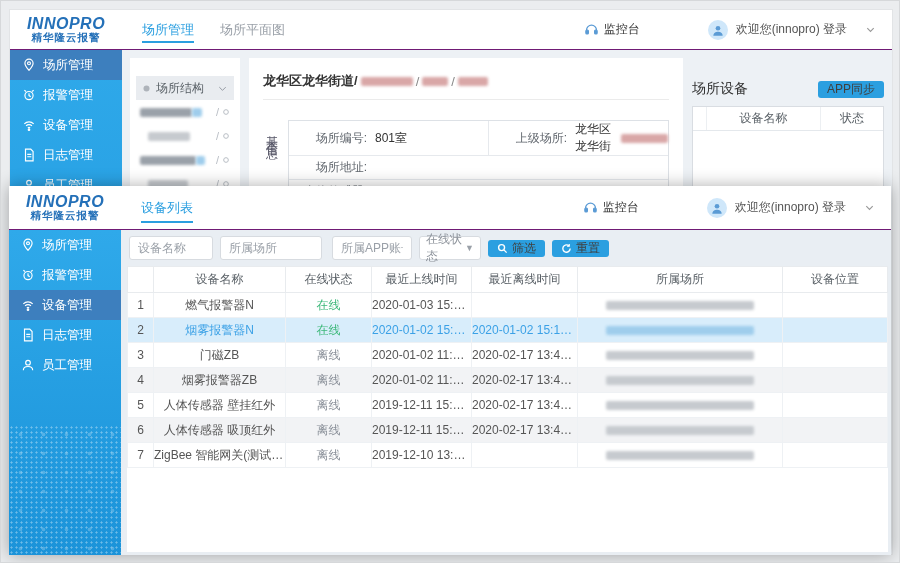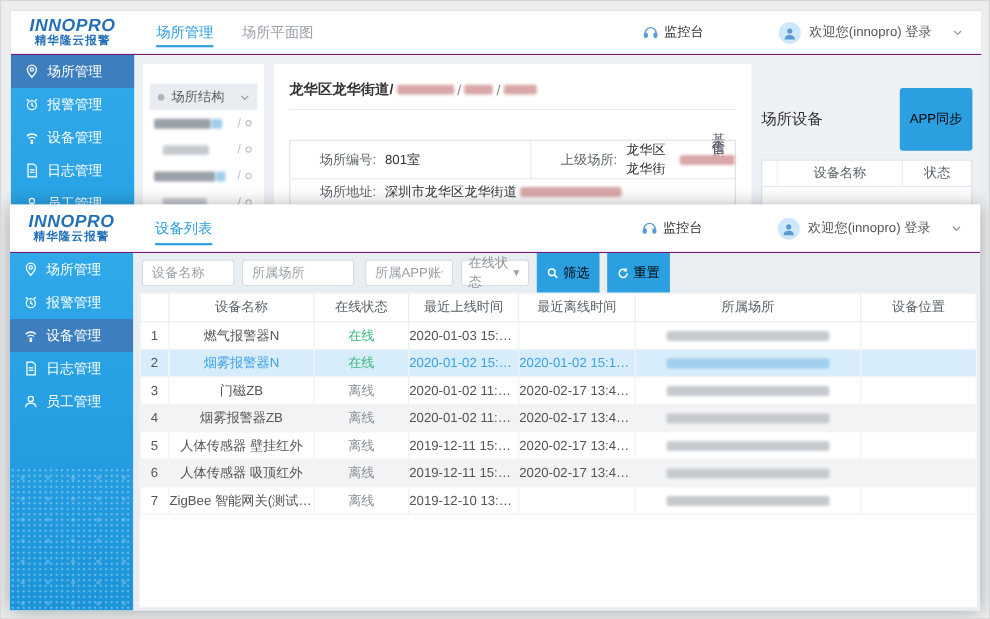--- a/index.html
+++ b/index.html
@@ -48,34 +48,34 @@
   .tree-panel { width:110px; flex:0 0 110px; background:#fff; padding:6px; }
   .search-box { display:flex; align-items:center; gap:4px; border:1px solid #dcdfe4; border-radius:4px; height:24px; padding:0 6px; color:#aeb3ba; font-size:12px; background:#fff; }
   .tree-head { margin-top:12px; background:#e9ecf0; height:24px; display:flex; align-items:center; gap:5px; padding:0 6px; font-size:12px; color:#596066; }
   .tree-head .sp { flex:1; }
   .tree-row { height:24px; display:flex; align-items:center; padding:0 4px; }
   .tree-row .sp { flex:1; }
   .tree-ico { color:#b9bec5; font-size:11px; display:flex; align-items:center; gap:3px; }
 
   .card { flex:1; background:#fff; padding:8px 14px 0 14px; overflow:hidden; }
   .card-title { font-size:13px; font-weight:bold; color:#333; padding:6px 0 9px 0; border-bottom:1px solid #ebebeb; display:flex; align-items:center; gap:3px; }
-  .form-wrap { display:flex; margin-top:5px;flex-direction:column; }
+  .form-wrap { display:flex; margin-top:20px; }
   .vlabel { writing-mode:vertical-rl; text-orientation:upright; font-size:12px; color:#556; letter-spacing:4px; margin:6px 8px 0 0; }
   .fbox { flex:1; border:1px solid #dde1e6; }
   .frow { display:flex; align-items:stretch; border-bottom:1px solid #e6e9ed; min-height:24px; font-size:12px; }
   .frow:last-child { border-bottom:none; }
   .fcell { flex:1; display:flex; align-items:center; }
   .fcell.half2 { flex:0 0 46%; border-left:1px solid #e6e9ed; }
   .flabel { width:78px; flex:0 0 78px; text-align:right; color:#60666d; margin-right:8px; }
   .fval { color:#333; display:flex; align-items:center; gap:3px; }
 
   .dev-panel { width:192px; flex:0 0 192px; padding-top:22px; }
   .dev-head { display:flex; align-items:center; justify-content:space-between; margin-bottom:8px; }
   .dev-title { font-size:14px; color:#333; }
-  .btn-blue { background:#2b9fe0; color:#000000; border:none; border-radius:3px; font-size:12px; padding:20px 9px; cursor:pointer; display:flex; align-items:center; gap:4px; font-family:inherit; }
+  .btn-blue { background:#2b9fe0; color:#404040; border:none; border-radius:3px; font-size:12px; padding:0 9px; cursor:pointer; display:flex; align-items:center; gap:4px; font-family:inherit; }
   .dev-table { background:#fff; border:1px solid #d9dde2; }
   .dev-thead { display:flex; height:24px; border-bottom:1px solid #e4e8ec; font-size:12px; color:#596066; align-items:center; }
   .dev-thead .c0 { width:14px; border-right:1px solid #eceff2; height:100%; }
   .dev-thead .c1 { flex:1; text-align:center; border-right:1px solid #eceff2; line-height:23px; }
   .dev-thead .c2 { width:62px; text-align:center; line-height:23px; }
   .dev-body { height:64px; }
 
   
   .redact { display:inline-block; height:9px; border-radius:2px; background:#c6cacf; filter:blur(1.6px); vertical-align:middle; }
   .redact.pink { background:#d9a7a7; }
@@ -242,24 +242,20 @@
                   <span class="flabel">上级场所:</span>
                   <span class="fval">
                       <span>龙华区龙华街</span>
                       <span class="redact pink" style="width:78px"></span>
                     </span>
                 </div>
               </div>
               <div class="frow">
                 <div class="fcell">
                   <span class="flabel">场所地址:</span>
-                  <span class="fval">
-                      <span>深圳市龙华区龙华街道</span>
-                      <span class="redact pink" style="width:92px"></span>
-                    </span>
                 </div>
               </div>
               <div class="frow">
                 <div class="fcell">
                   <span class="flabel">人体传感器:</span>
                   <span class="fval"></span>
                 </div>
               </div>
               <div class="frow">
                 <div class="fcell">

